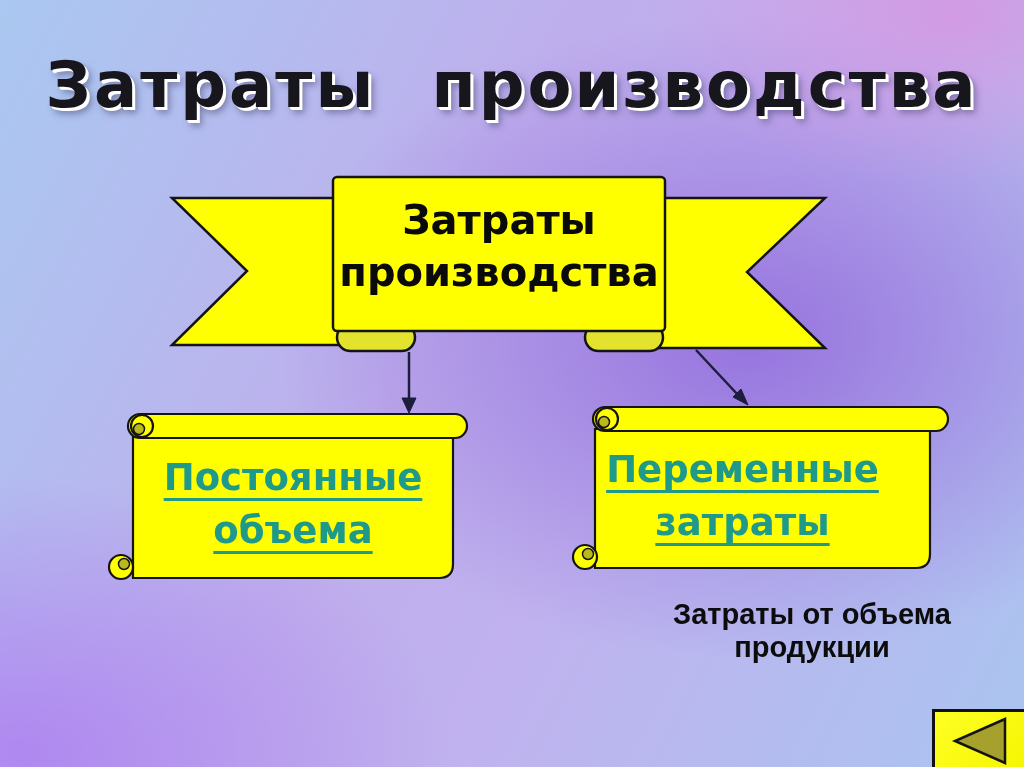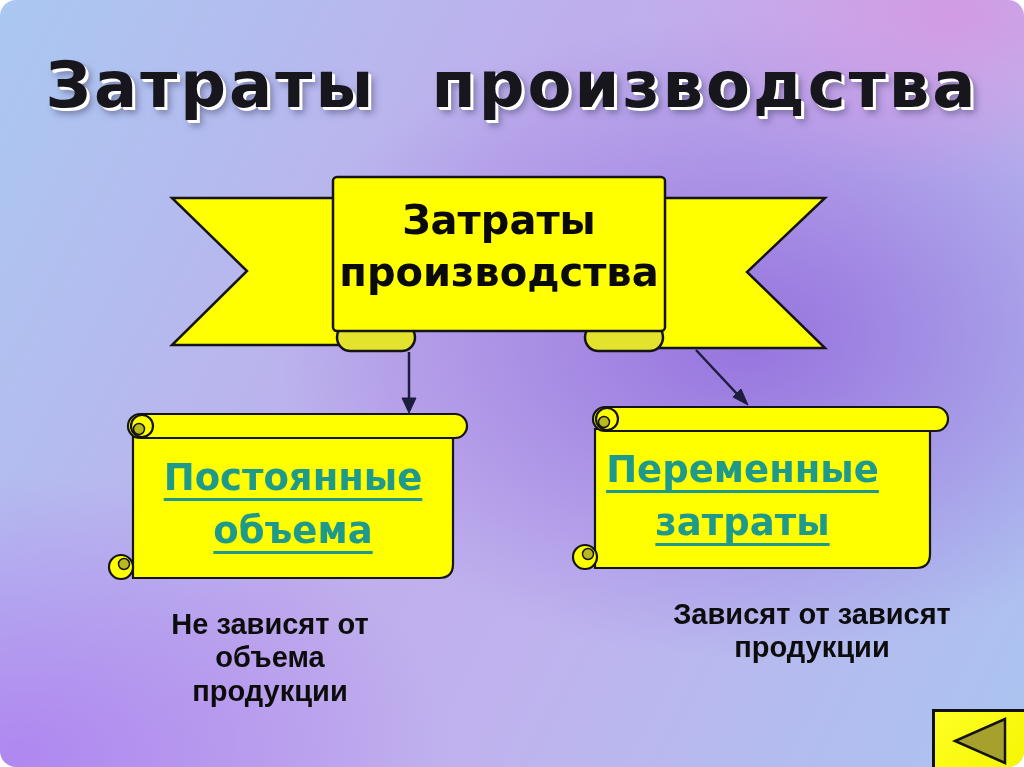--- a/index.html
+++ b/index.html
@@ -6,21 +6,20 @@
   .slide{
     position:relative;
     width:1024px;height:767px;
     overflow:hidden;
     font-family:"DejaVu Sans","Liberation Sans",sans-serif;
     background:
       radial-gradient(30% 22% at 93% 2%, rgba(214,150,226,0.85), rgba(214,150,226,0) 100%),
       radial-gradient(46% 42% at 73% 44%, rgba(148,112,221,0.95), rgba(148,112,221,0) 100%),
       radial-gradient(42% 36% at 2% 98%, rgba(175,133,240,0.95), rgba(175,133,240,0) 100%),
       linear-gradient(118deg, #aac8f1 0%, #bfaeec 42%, #c0b2ee 60%, #aac4f0 100%);
-    border-radius: 16px;
   }
   .layer{position:absolute;left:0;top:0;}
   .title{
     position:absolute;left:30px;top:48px;width:964px;
     text-align:center;
     font-size:64px;font-weight:bold;
     letter-spacing:3px;word-spacing:30px;
     color:#16161c;
     text-shadow:2px 2px 0 #ffffff, 3px 3px 0 #ffffff, 5px 6px 7px rgba(70,70,110,0.55);
     white-space:nowrap;
@@ -103,22 +102,21 @@
     </g>
   </svg>
 
   <div class="title">Затраты производства</div>
 
   <div class="banner-label">Затраты производства</div>
 
   <div class="scroll-link left">Постоянные объема</div>
   <div class="scroll-link right">Переменные затраты</div>
 
-  <div class="caption left">Не зависят от объема продукции</div>
-  <div class="caption right">Зависят от зависят продукции</div>
+  <div class="caption right">Затраты от объема продукции</div>
 
   <div class="back-btn">
     <svg width="94" height="58" viewBox="0 0 94 58">
       <polygon points="70,7 70,51 20,29" fill="#a6a02c" stroke="#141414" stroke-width="2.5"></polygon>
     </svg>
   </div>
 
 </div>
 
 </body></html>

